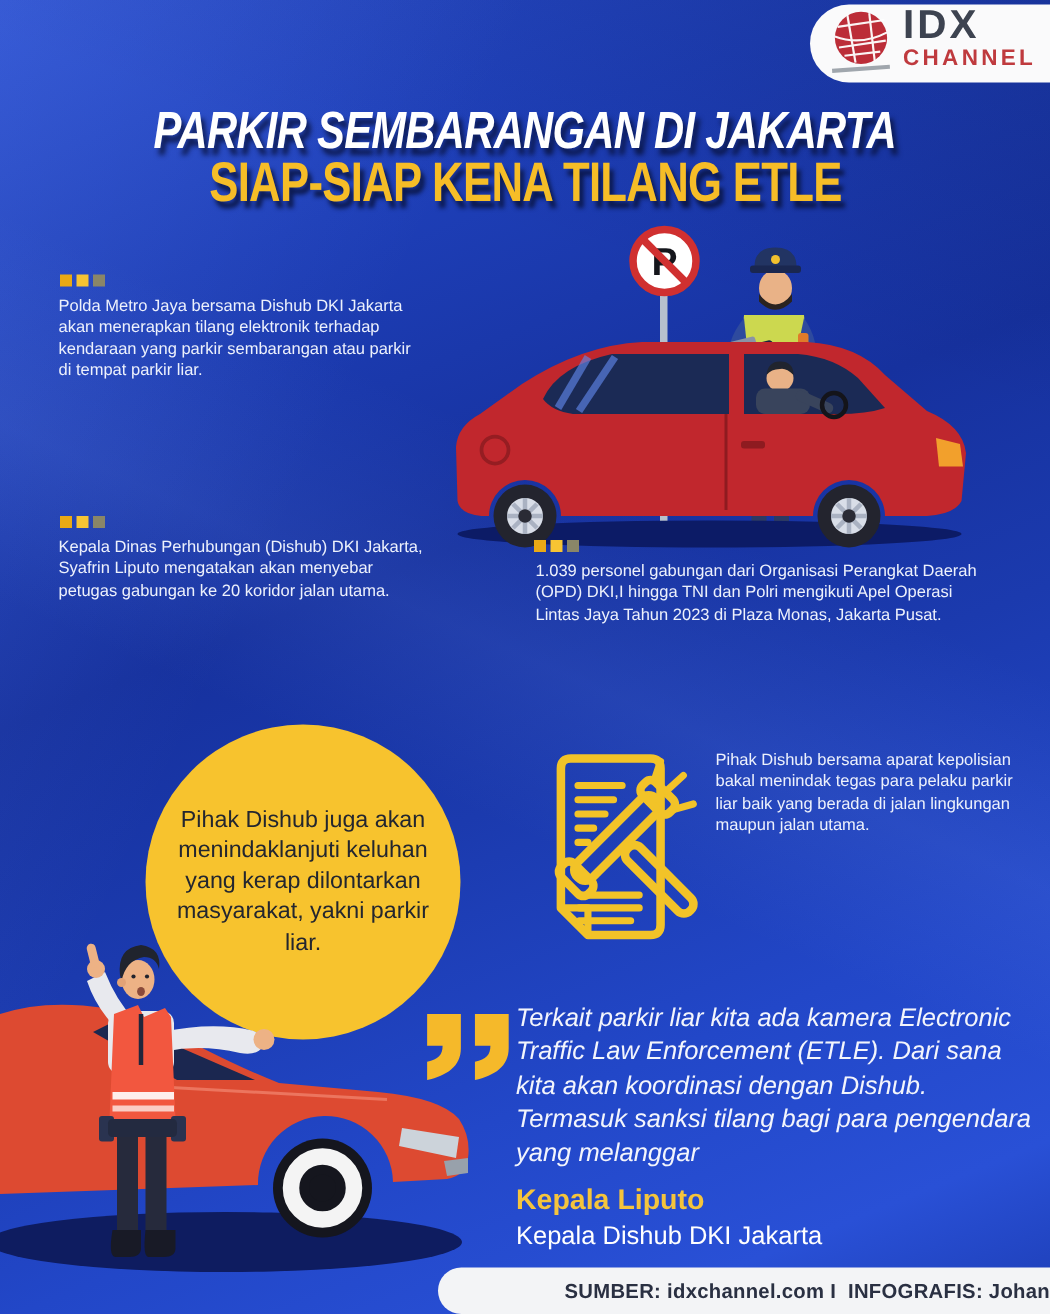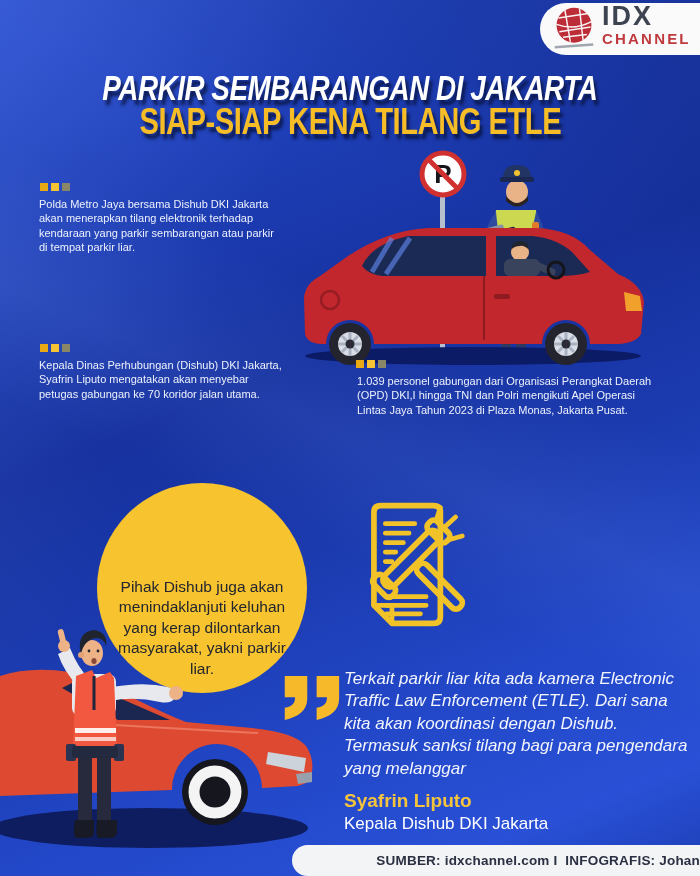--- a/index.html
+++ b/index.html
@@ -34,21 +34,21 @@
   
   .bullets{display:flex;gap:3px;}
   .bullets i{width:8px;height:8px;display:block;}
   .bullets i:nth-child(1){background:#e9a915;}
   .bullets i:nth-child(2){background:#f7c433;}
   .bullets i:nth-child(3){background:#8a8668;}
   
   .para{color:#edf1fc;font-size:11px;line-height:1.3;}
   
   .circle{left:97px;top:483px;width:210px;height:210px;border-radius:50%;
-    background:#f7c32e;display:flex;align-items:flex-end;justify-content:center;
+    background:#f7c32e;display:flex;align-items:center;justify-content:center;
     text-align:center;padding:14px;box-sizing:border-box;color:#23262f;
     font-size:15.5px;line-height:1.32;font-weight:500;z-index:1;}
   
   .quote-text{left:344px;top:668px;width:350px;font-style:italic;color:#f3f5fc;
     font-size:17px;line-height:1.32;}
   .quote-name{left:344px;top:790px;font-size:19px;font-weight:700;color:#f5c43c;}
   .quote-role{left:344px;top:814px;font-size:17px;color:#ffffff;}
   
   .footer{left:292px;top:845px;width:408px;height:31px;background:#f3f4f6;
     border-radius:16px 0 0 16px;display:flex;align-items:center;justify-content:flex-end;
@@ -159,21 +159,21 @@
       <i></i>
       <i></i>
     </div>
   <div class="abs para" style="left:39px;top:197px;width:245px;">Polda Metro Jaya bersama Dishub DKI Jakarta akan menerapkan tilang elektronik terhadap kendaraan yang parkir sembarangan atau parkir di tempat parkir liar.</div>
 
   <div class="abs bullets" style="left:40px;top:344px;">
       <i></i>
       <i></i>
       <i></i>
     </div>
-  <div class="abs para" style="left:39px;top:358px;width:248px;">Kepala Dinas Perhubungan (Dishub) DKI Jakarta, Syafrin Liputo mengatakan akan menyebar petugas gabungan ke 70 koridor jalan utama.</div>
+  <div class="abs para" style="left:39px;top:358px;width:248px;">Kepala Dinas Perhubungan (Dishub) DKI Jakarta, Syafrin Liputo mengatakan akan menyebar petugas gabungan ke 20 koridor jalan utama.</div>
 
   <div class="abs bullets" style="left:356px;top:360px;">
       <i></i>
       <i></i>
       <i></i>
     </div>
   <div class="abs para" style="left:357px;top:374px;width:305px;">1.039 personel gabungan dari Organisasi Perangkat Daerah (OPD) DKI,I hingga TNI dan Polri mengikuti Apel Operasi Lintas Jaya Tahun 2023 di Plaza Monas, Jakarta Pusat.</div>
 
   <div class="abs circle">
     <span>Pihak Dishub juga akan menindaklanjuti keluhan yang kerap dilontarkan masyarakat, yakni parkir liar.</span>
@@ -188,20 +188,21 @@
       <g transform="rotate(45 60 62)" stroke-width="6">
         <rect x="52" y="22" width="15" height="78" rx="7"></rect>
         <rect x="46" y="14" width="27" height="13" rx="5"></rect>
         <rect x="46" y="95" width="27" height="13" rx="5"></rect>
         <rect x="70" y="54" width="62" height="13" rx="6"></rect>
       </g>
       <path stroke-width="5" d="M95,28 L107,17 M100,41 L114,37 M87,19 L91,7"></path>
     </g>
   </svg>
 
+  <div class="abs para" style="left:477px;top:500px;width:205px;">Pihak Dishub bersama aparat kepolisian bakal menindak tegas para pelaku parkir liar baik yang berada di jalan lingkungan maupun jalan utama.</div>
 
   <svg class="abs" style="left:0;top:596px;z-index:2;" width="330" height="280" viewBox="0 0 330 280">
     <ellipse cx="150" cy="232" rx="158" ry="20" fill="#0e1c60"></ellipse>
     <g>
       <path d="M0,80 Q30,70 70,76 L92,80 Q150,112 186,126 L252,132 Q294,136 306,150
                Q314,162 312,176 Q310,188 298,190 L262,192 A45,45 0 0 0 172,194 L0,200 Z" fill="#dd4a31"></path>
       <path d="M78,84 L170,124 L118,124 L62,92 Z" fill="#1b2750"></path>
       <path d="M96,128 L258,137" stroke="#f0806a" stroke-width="2" opacity=".8"></path>
       <polygon points="268,156 306,162 304,176 266,168" fill="#ccd3da"></polygon>
       <path d="M296,178 L312,176 L312,186 L298,188 Z" fill="#98a1ab"></path>
@@ -235,20 +236,20 @@
       <path d="M75,224 H94 V236 Q94,242 86,242 H77 Q72,242 75,224 Z" fill="#181a26"></path>
       <path d="M97,224 H117 V236 Q117,242 109,242 H99 Q95,242 97,224 Z" fill="#181a26"></path>
     </g>
   </svg>
 
   <svg class="abs" style="left:281px;top:676px;" width="60" height="44" viewBox="0 0 64 58" preserveAspectRatio="none">
     <path d="M28,0 V30 C28,46 18,54 4,58 L4,42 C12,40 15,36 15,28 H4 V0 Z" fill="#f5b92a"></path>
     <path d="M62,0 V30 C62,46 52,54 38,58 L38,42 C46,40 49,36 49,28 H38 V0 Z" fill="#f5b92a"></path>
   </svg>
   <div class="abs quote-text">Terkait parkir liar kita ada kamera Electronic Traffic Law Enforcement (ETLE). Dari sana kita akan koordinasi dengan Dishub. Termasuk sanksi tilang bagi para pengendara yang melanggar</div>
-  <div class="abs quote-name">Syafrin Liputo</div>
+  <div class="abs quote-name">Kepala Liputo</div>
   <div class="abs quote-role">Kepala Dishub DKI Jakarta</div>
 
   <div class="abs footer">
     <span>SUMBER: idxchannel.com I  INFOGRAFIS: Johan</span>
   </div>
 
 </div>
 
 </body></html>

